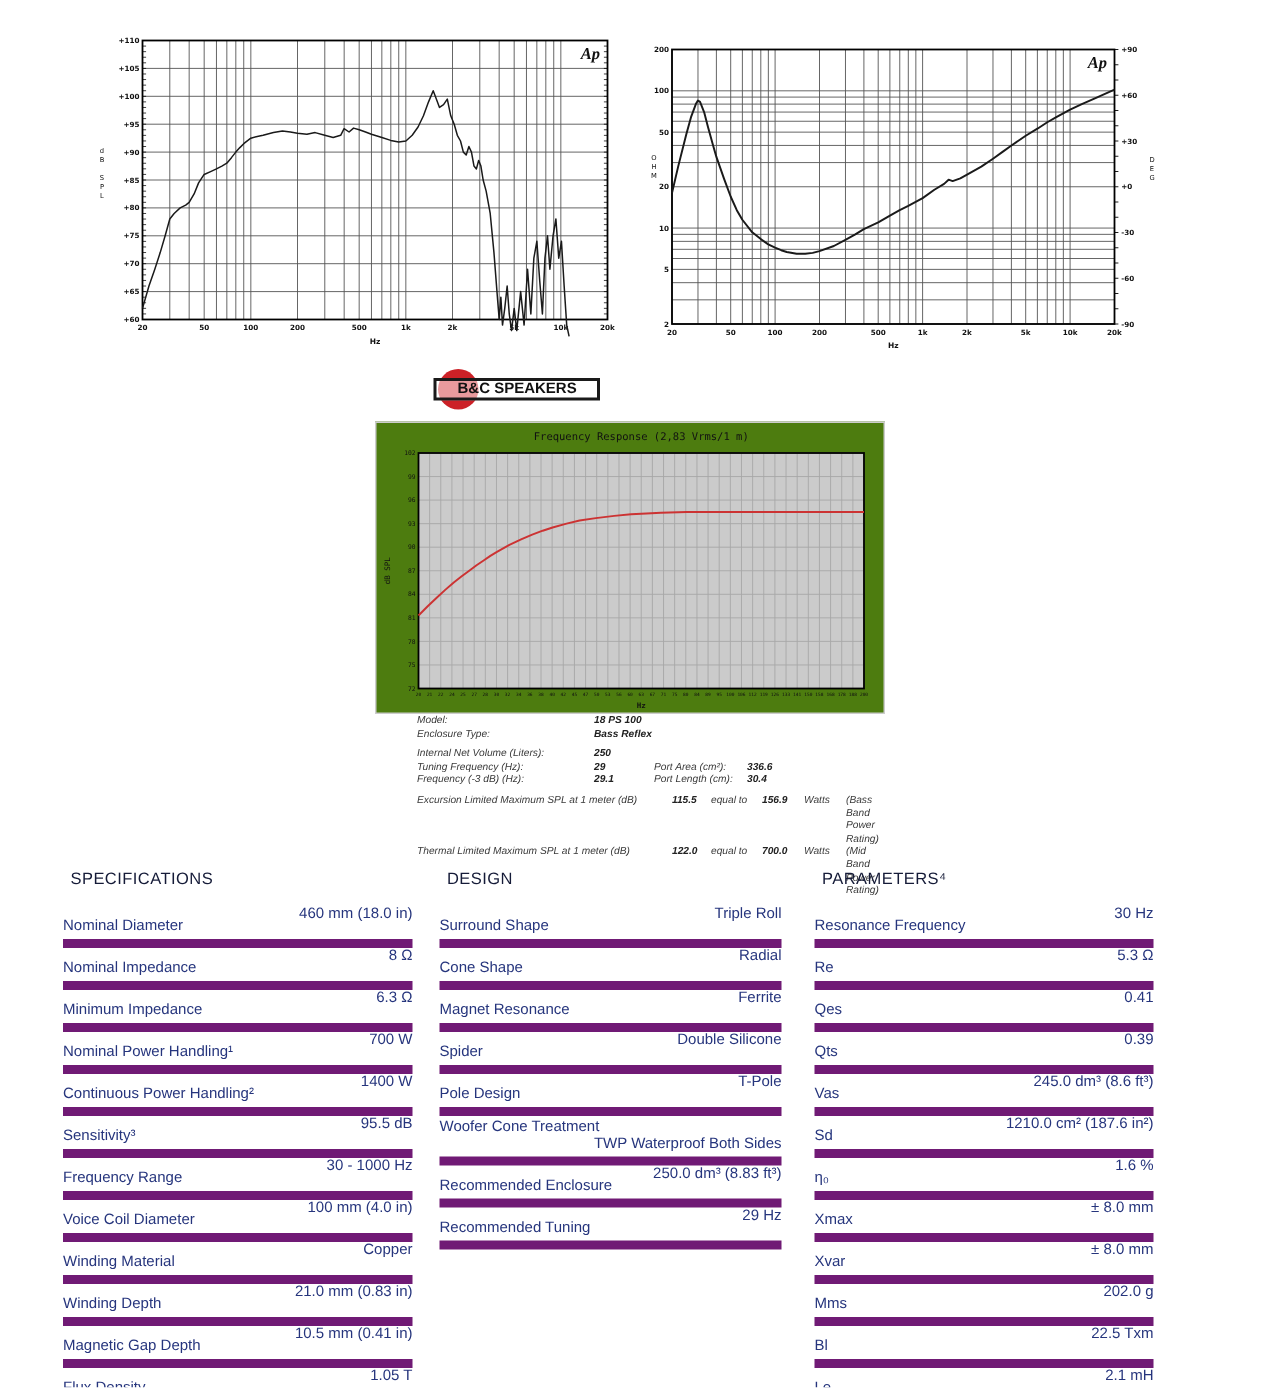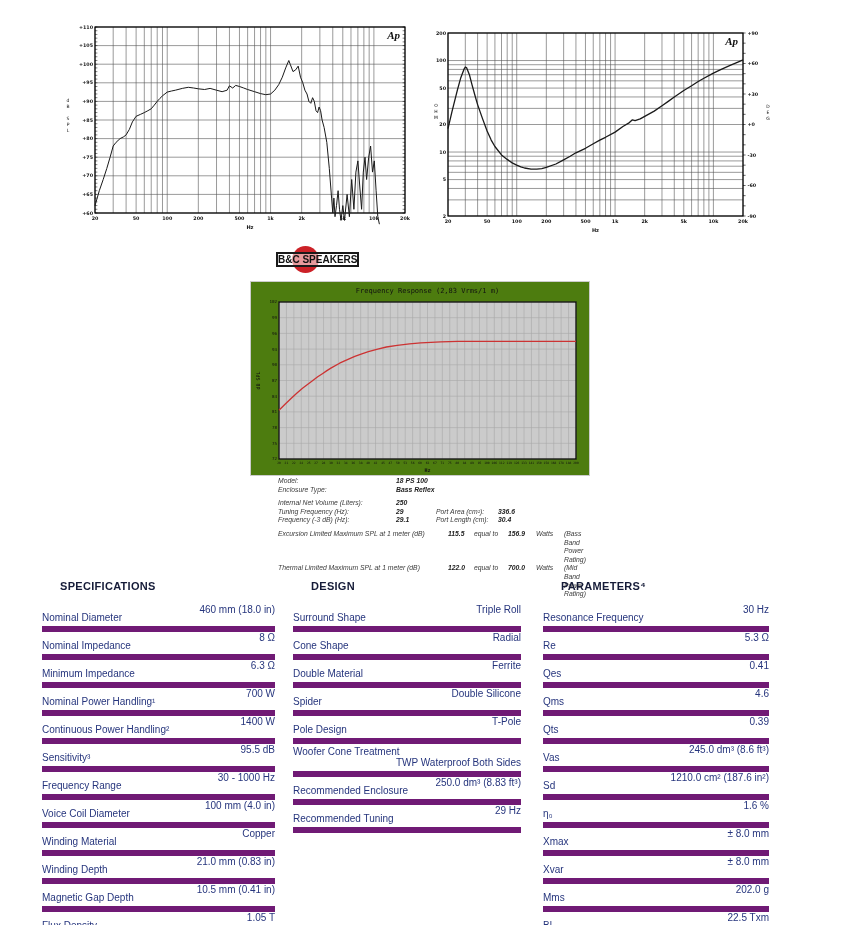--- a/index.html
+++ b/index.html
@@ -7,22 +7,22 @@
         font-family:"Liberation Sans",sans-serif;}
   .chartbox{position:absolute;}
   svg text{font-family:"DejaVu Sans",sans-serif;fill:#111;}
   svg text.mono{font-family:"DejaVu Sans Mono",monospace;}
   svg text.ap{font-family:"Liberation Serif",serif;font-style:italic;font-weight:bold;}
 
   
   .logo{position:absolute;left:276px;top:248px;width:80px;height:26px;}
   .logo-circle{position:absolute;left:16px;top:-2px;width:27px;height:27px;border-radius:50%;
                background:#cc2127;}
-  .logo-box{position:absolute;left:0;top:4px;border:2px solid #1a1a1a;background:rgba(255,255,255,.55);
-            padding:0 0;font-size:10px;font-weight:bold;color:#111;letter-spacing:0;
+  .logo-box{position:absolute;left:13px;top:4px;border:2px solid #1a1a1a;background:rgba(255,255,255,.55);
+            padding:0 14px;font-size:10px;font-weight:bold;color:#111;letter-spacing:0;
             font-family:"Liberation Sans",sans-serif;white-space:nowrap;}
 
   
   .fr-panel{position:absolute;left:250px;top:281px;width:338px;height:193px;background:#4d7c0f;
             border:1px solid #ccc;}
 
   
   .model-info{position:absolute;left:278px;top:477px;width:312px;font-size:6.8px;font-style:italic;
               color:#3a3a3a;line-height:8.6px;}
   .mi-row{display:flex;}
@@ -33,21 +33,21 @@
   .mi-gap{height:5px;}
   .mi-lim .l{width:170px;}
   .mi-lim .v1{width:26px;font-weight:bold;color:#222;}
   .mi-lim .m{width:34px;}
   .mi-lim .v2{width:28px;font-weight:bold;color:#222;text-align:left;}
   .mi-lim .u{width:28px;}
   .mi-lim .n{flex:1;}
 
   
   .col{position:absolute;top:580px;}
-  .col h3{margin:0 0 12px 18px;font-size:11px;font-weight:bold;color:#151b38;letter-spacing:.3px;}
+  .col h3{margin:0 0 12px 5px;font-size:11px;font-weight:normal;color:#151b38;letter-spacing:.3px;}
   .col-1{left:42px;width:233px;}
   .col-2{left:293px;width:228px;}
   .col-3{left:543px;width:226px;}
   .spec-row{display:flex;justify-content:space-between;border-bottom:6px solid #701a75;
             padding:0 0 3px 0;min-height:19px;font-size:10px;color:#26357d;}
   .spec-row .lbl{align-self:flex-end;padding-top:6px;white-space:nowrap;}
   .spec-row .val{align-self:flex-start;text-align:right;white-space:nowrap;}
   .spec-row.wrap{flex-direction:column;justify-content:center;}
   .spec-row.wrap .lbl{align-self:flex-start;padding-top:2px;}
   .spec-row.wrap .val{align-self:flex-end;}
@@ -563,21 +563,21 @@
     <div id="col-1">
         <div class="spec-row">
           <span class="lbl">Surround Shape</span>
           <span class="val">Triple Roll</span>
         </div>
         <div class="spec-row">
           <span class="lbl">Cone Shape</span>
           <span class="val">Radial</span>
         </div>
         <div class="spec-row">
-          <span class="lbl">Double Material</span>
+          <span class="lbl">Magnet Resonance</span>
           <span class="val">Ferrite</span>
         </div>
         <div class="spec-row">
           <span class="lbl">Spider</span>
           <span class="val">Double Silicone</span>
         </div>
         <div class="spec-row">
           <span class="lbl">Pole Design</span>
           <span class="val">T-Pole</span>
         </div>
@@ -604,24 +604,20 @@
         </div>
         <div class="spec-row">
           <span class="lbl">Re</span>
           <span class="val">5.3 Ω</span>
         </div>
         <div class="spec-row">
           <span class="lbl">Qes</span>
           <span class="val">0.41</span>
         </div>
         <div class="spec-row">
-          <span class="lbl">Qms</span>
-          <span class="val">4.6</span>
-        </div>
-        <div class="spec-row">
           <span class="lbl">Qts</span>
           <span class="val">0.39</span>
         </div>
         <div class="spec-row">
           <span class="lbl">Vas</span>
           <span class="val">245.0 dm³ (8.6 ft³)</span>
         </div>
         <div class="spec-row">
           <span class="lbl">Sd</span>
           <span class="val">1210.0 cm² (187.6 in²)</span>

